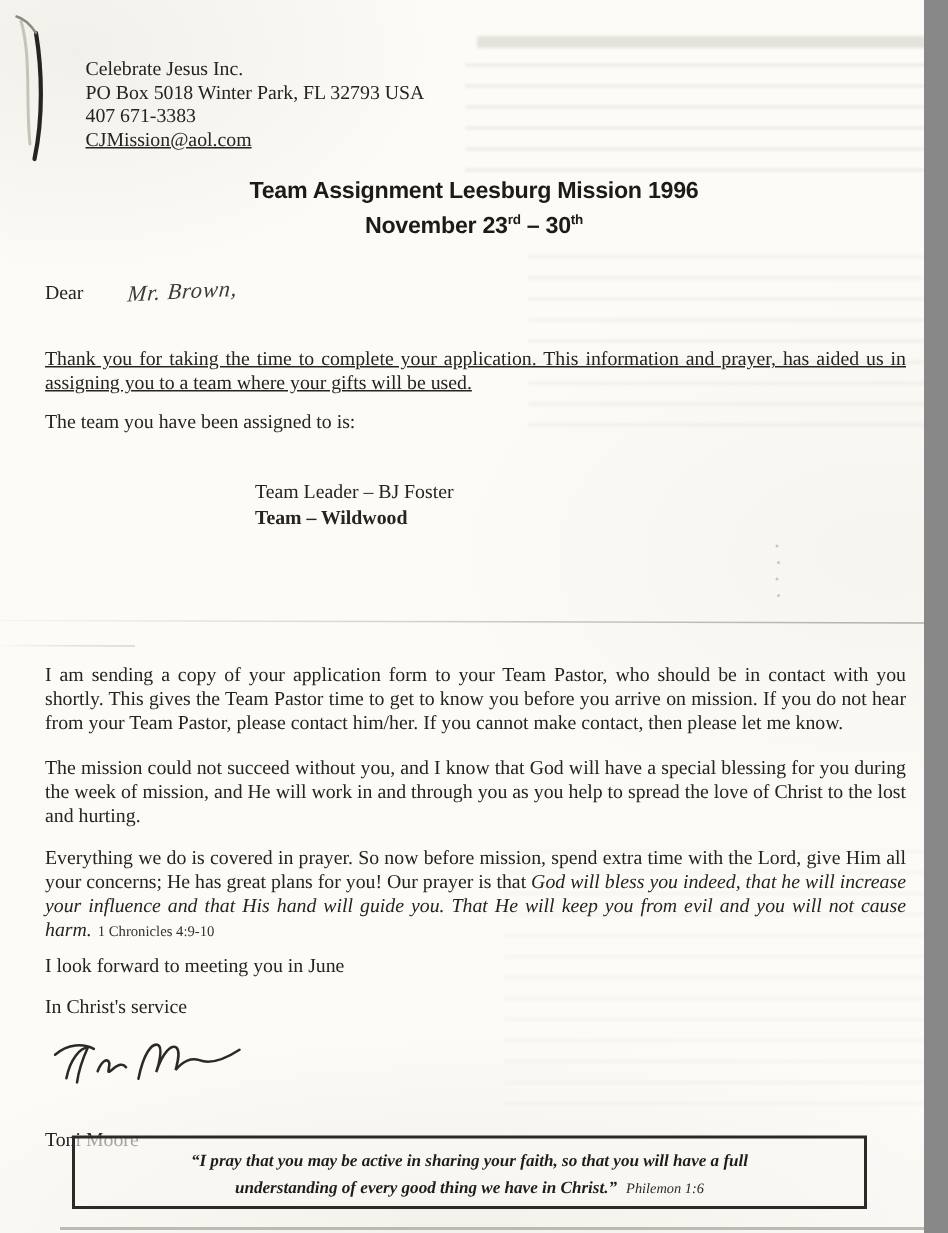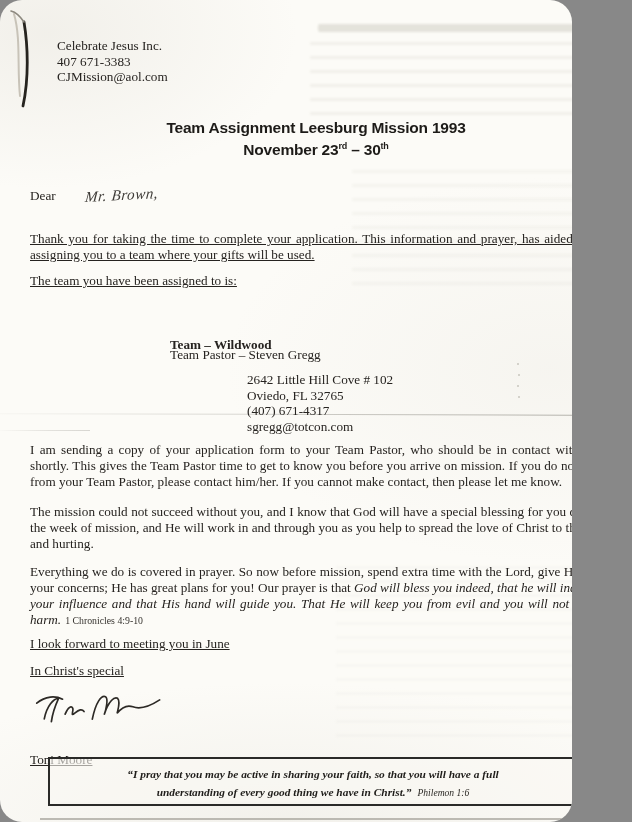--- a/index.html
+++ b/index.html
@@ -1,58 +1,57 @@
 <!DOCTYPE html>
 <html><head>
 <meta charset="utf-8">
 <style>
   html,body{margin:0;padding:0;background:#888;}
   .page{
-    position:relative;width:572px;height:822px;overflow:hidden;
+    position:relative;width:616px;height:822px;overflow:hidden;
     background:
       radial-gradient(420px 260px at 8% 4%, rgba(205,200,188,.22), transparent 60%),
       radial-gradient(500px 300px at 96% 45%, rgba(210,206,195,.14), transparent 65%),
       radial-gradient(600px 200px at 50% 100%, rgba(200,196,184,.18), transparent 70%),
       #fcfbf7;
     font-family:"Liberation Serif","DejaVu Serif",serif;
     color:#262320;
-    border-radius:22px;
   }
   .abs{position:absolute;}
   
   .bleed{position:absolute;filter:blur(.8px);opacity:.55;
     background:repeating-linear-gradient(180deg, rgba(188,185,173,.30) 0 3px, transparent 3px 14px);}
   .bleed-head{position:absolute;filter:blur(1.1px);background:rgba(196,193,182,.42);border-radius:2px;}
   .crease{position:absolute;height:1px;transform:rotate(.15deg);
     background:linear-gradient(to right, rgba(150,148,140,.05), rgba(140,138,130,.45) 55%, rgba(118,116,108,.55));}
   .dot{position:absolute;width:2px;height:2px;border-radius:50%;background:#c9c6be;}
   .edge-bottom{position:absolute;left:40px;right:0;bottom:2px;height:2px;background:#a8a59d;opacity:.75;}
 
   .letterhead{position:absolute;top:38px;left:57px;font-size:13.2px;line-height:15.6px;}
-  .letterhead .email{}
+  .letterhead .email{text-decoration:underline;}
 
   .title-block{position:absolute;top:118px;left:0;width:632px;text-align:center;
     font-family:"Liberation Sans","DejaVu Sans",sans-serif;font-weight:bold;
     font-size:15.5px;line-height:19px;letter-spacing:-.2px;color:#1d1b18;}
   .title-block sup{font-size:9px;}
 
   .salutation{position:absolute;top:187px;left:30px;font-size:13.2px;}
   .handwritten{display:inline-block;margin-left:26px;transform:rotate(-3deg) skewX(-8deg);
     font-style:italic;font-size:15px;letter-spacing:.6px;color:#3f3c38;}
 
   .body-text{position:absolute;left:30px;width:574px;font-size:13.2px;line-height:15.9px;
     text-align:justify;}
   .team-line{position:absolute;left:170px;font-size:13.2px;}
   .team-bold{font-weight:bold;margin-top:45px;}
   .pastor-address{position:absolute;left:247px;font-size:13.2px;line-height:15.6px;}
 
   .cite-small{font-size:9.8px;color:#35322e;margin-left:4px;}
   em{font-style:italic;}
 
-  .plain-line{position:absolute;left:30px;font-size:13.2px;text-decoration:underline;}
+  .plain-line{position:absolute;left:30px;font-size:13.2px;}
 
   .signature-wrap{position:absolute;top:686px;left:32px;transform:rotate(-2deg);}
 
   .footer-box{position:absolute;top:757px;left:48px;width:530px;min-height:38px;
     border:2px solid #2a2a28;background:rgba(250,249,244,.6);
     text-align:center;padding:5px 46px 4px;box-sizing:border-box;}
   .footer-quote{font-weight:bold;font-style:italic;font-size:11.4px;line-height:14.5px;color:#1f1d1a;}
   .footer-cite{font-style:italic;font-size:9.6px;color:#2c2a26;margin-left:6px;}
 </style>
 </head>
@@ -75,53 +74,48 @@
   <div class="crease" style="top:414px;left:0;width:632px;"></div>
   <div class="crease" style="top:430px;left:0;width:90px;opacity:.5;"></div>
   <div class="dot" style="top:363px;left:517px;"></div>
   <div class="dot" style="top:374px;left:518px;"></div>
   <div class="dot" style="top:385px;left:517px;"></div>
   <div class="dot" style="top:396px;left:518px;"></div>
   <div class="edge-bottom"></div>
 
   <header class="letterhead">
     <div>Celebrate Jesus Inc.</div>
+    <div>PO Box 5018  Winter Park, FL 32793 USA</div>
     <div>407 671-3383</div>
     <div class="email">CJMission@aol.com</div>
   </header>
 
   <div class="title-block">
-    <div>Team Assignment Leesburg Mission 1993</div>
+    <div>Team Assignment Leesburg Mission 1996</div>
     <div><span>November 23</span><sup>rd</sup><span> – 30</span><sup>th</sup></div>
   </div>
 
   <div class="salutation">
     <span>Dear</span>
     <span class="handwritten">Mr. Brown,</span>
   </div>
 
   <p class="body-text" style="top:231px;margin:0;text-decoration:underline;">Thank you for taking the time to complete your application.  This information and prayer, has aided us in assigning you to a team where your gifts will be used.</p>
 
   <div class="plain-line" style="top:273px;">The team you have been assigned to is:</div>
 
   <div class="team-line team-bold" style="top:292px;">Team – Wildwood</div>
-  <div class="team-line" style="top:347px;">Team Pastor – Steven Gregg</div>
-  <div class="pastor-address" style="top:372px;">
-    <div>2642 Little Hill Cove # 102</div>
-    <div>Oviedo, FL 32765</div>
-    <div>(407) 671-4317</div>
-    <div>sgregg@totcon.com</div>
-  </div>
+  <div class="team-line" style="top:320px;">Team Leader – BJ Foster</div>
 
   <p class="body-text" style="top:442px;margin:0;">I am sending a copy of your application form to your Team Pastor, who should be in contact with you shortly.  This gives the Team Pastor time to get to know you before you arrive on mission.  If you do not hear from your Team Pastor, please contact him/her.  If you cannot make contact, then please let me know.</p>
   <p class="body-text" style="top:504px;margin:0;">The mission could not succeed without you, and I know that God will have a special blessing for you during the week of mission, and He will work in and through you as you help to spread the love of Christ to the lost and hurting.</p>
   <p class="body-text" style="top:564px;margin:0;"><span>Everything we do is covered in prayer.  So now before mission, spend extra time with the Lord, give Him all your concerns; He has great plans for you!  Our prayer is that </span><em>God will bless you indeed, that he will increase your influence and that His hand will guide you.  That He will keep you from evil and you will not cause harm.</em><span class="cite-small">1 Chronicles 4:9-10</span></p>
 
   <div class="plain-line" style="top:636px;">I look forward to meeting you in June</div>
-  <div class="plain-line" style="top:663px;">In Christ's special</div>
+  <div class="plain-line" style="top:663px;">In Christ's service</div>
 
   <div class="signature-wrap">
     <svg width="132" height="44" viewBox="0 0 132 44">
       <g stroke="#2d2a26" stroke-width="1.7" fill="none" stroke-linecap="round">
         <path d="M12 31 C15 18 22 11 27 11 C23 19 20 28 19 34"></path>
         <path d="M5 15 C14 8 24 8 31 12"></path>
         <path d="M33 27 C36 20 40 18 41 22 C41 26 38 30 43 26 C47 23 50 22 52 25"></path>
         <path d="M60 33 C64 16 70 9 74 11 C77 13 74 24 72 29 C77 15 83 11 86 13 C89 16 86 24 85 28 C90 22 96 20 101 22 C108 25 118 22 128 16"></path>
       </g>
     </svg>

